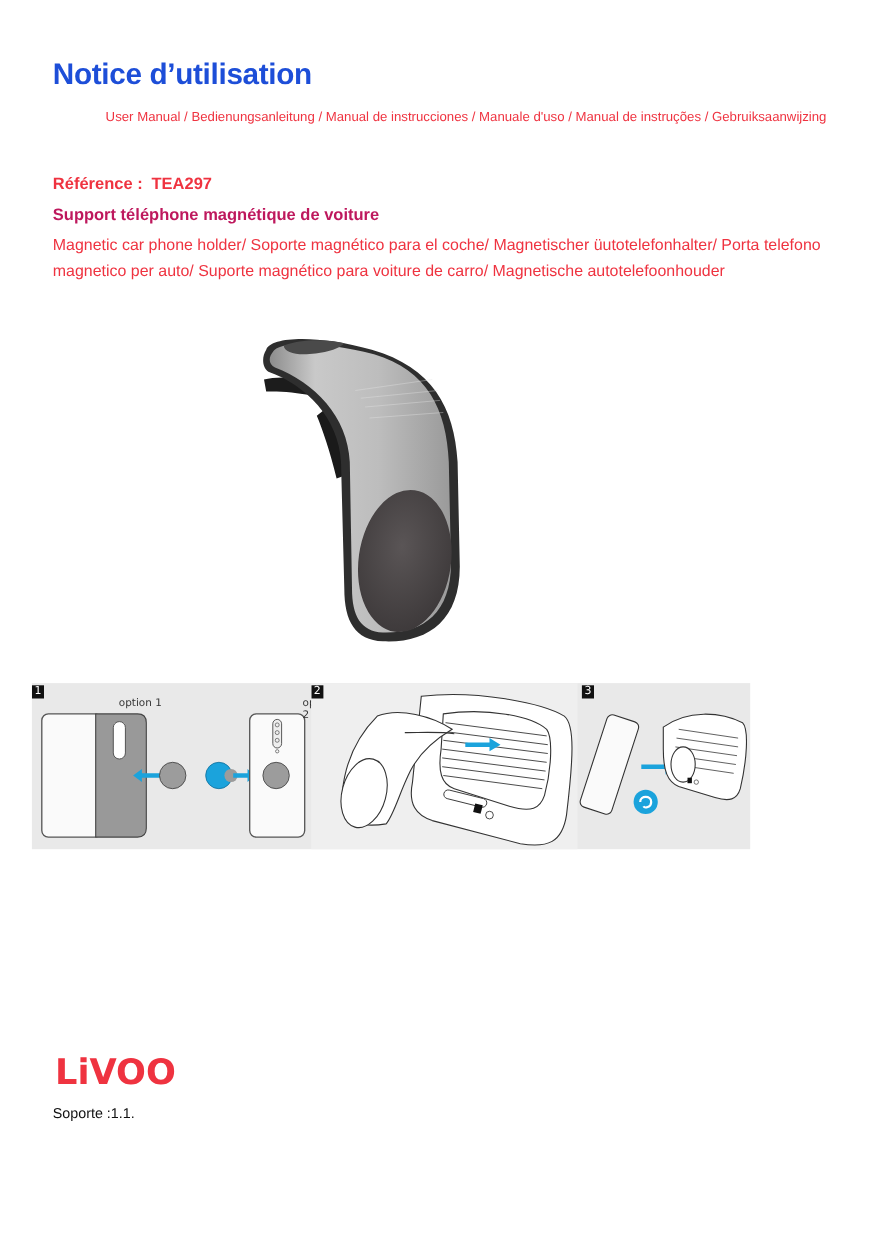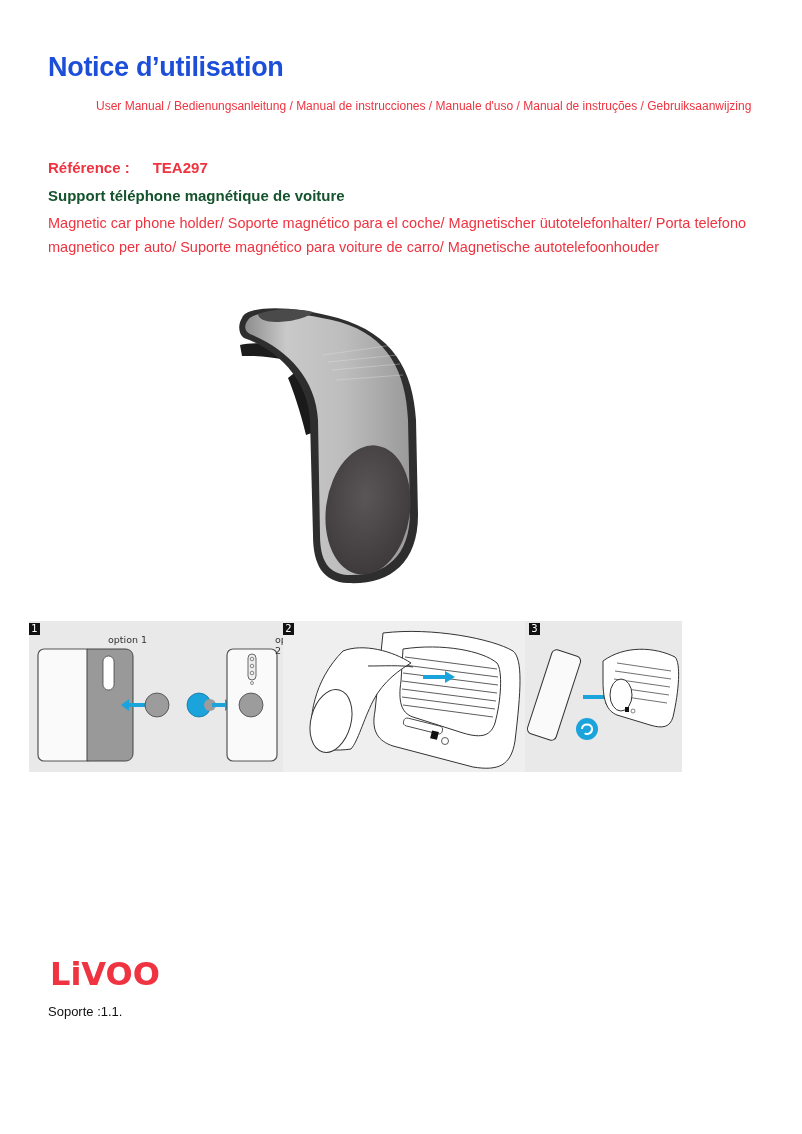--- a/index.html
+++ b/index.html
@@ -36,28 +36,28 @@
       margin-left: 48px;
     }
     .reference {
       position: absolute;
       left: 48px;
       top: 159px;
       font-size: 15px;
       font-weight: bold;
       color: #ef3340;
     }
-    .reference .ref-value { margin-left: 23px; }
+    .reference .ref-value { margin-left: 8px; }
     .product-name {
       position: absolute;
       left: 48px;
       top: 187px;
       font-size: 15px;
       font-weight: bold;
-      color: #14532d;
+      color: #be185d;
     }
     .product-translations {
       position: absolute;
       left: 48px;
       top: 212px;
       width: 700px;
       font-size: 14.5px;
       line-height: 23.5px;
       color: #ef3340;
     }

